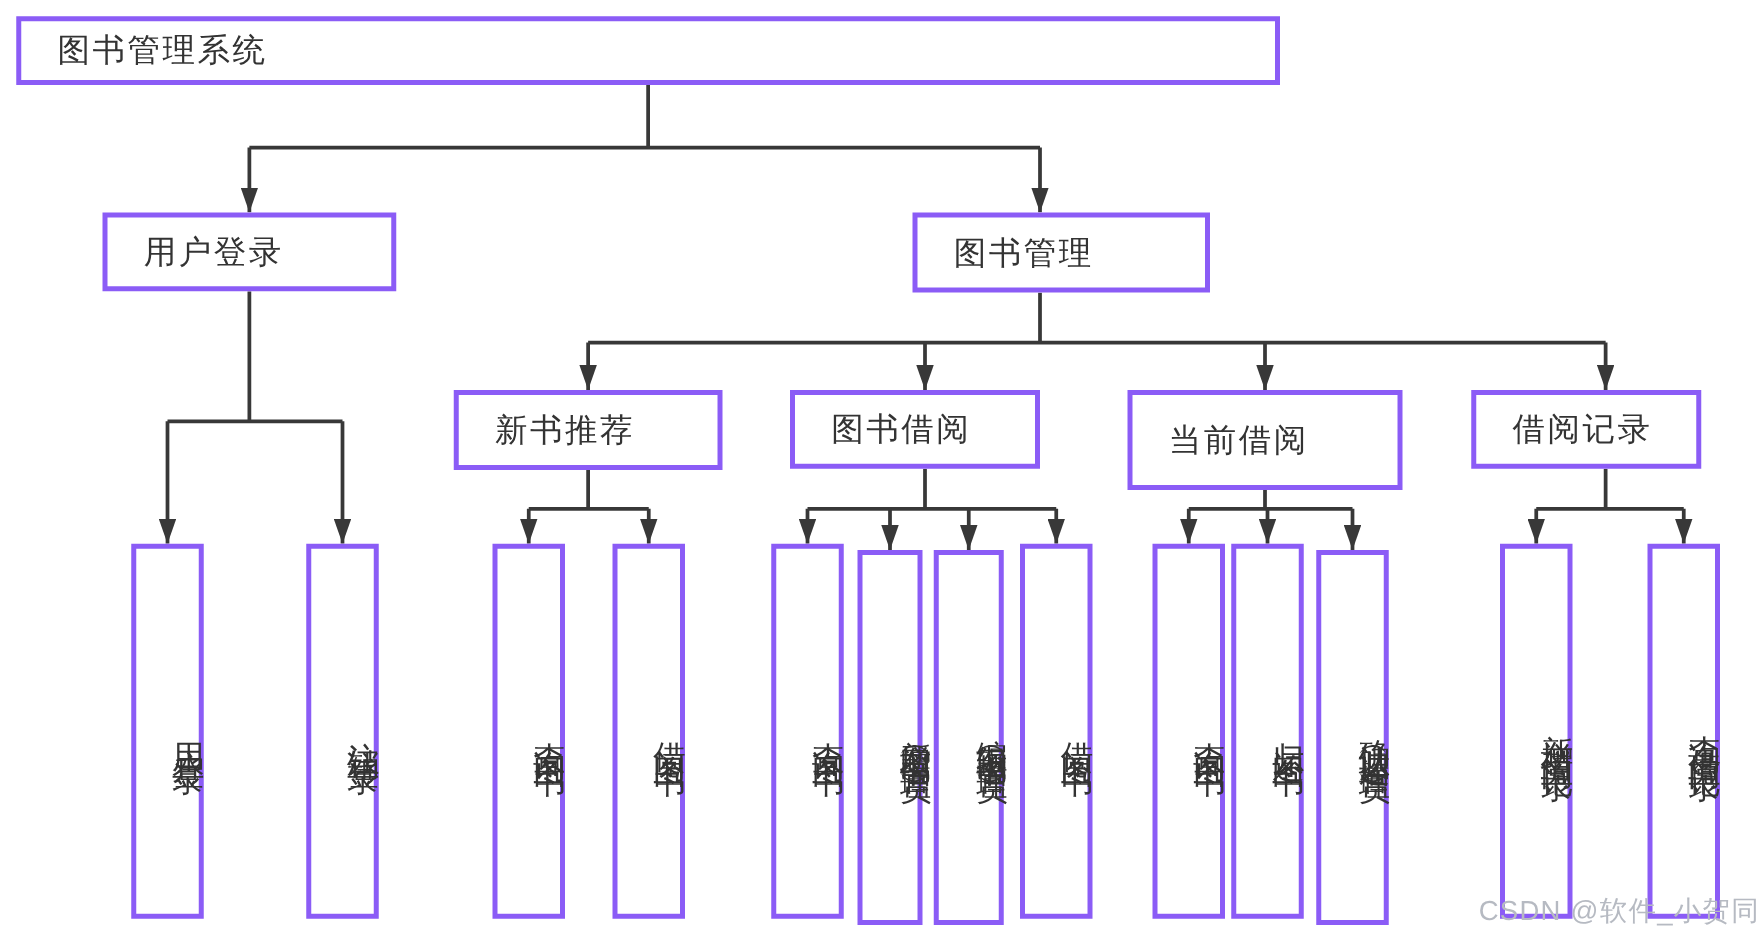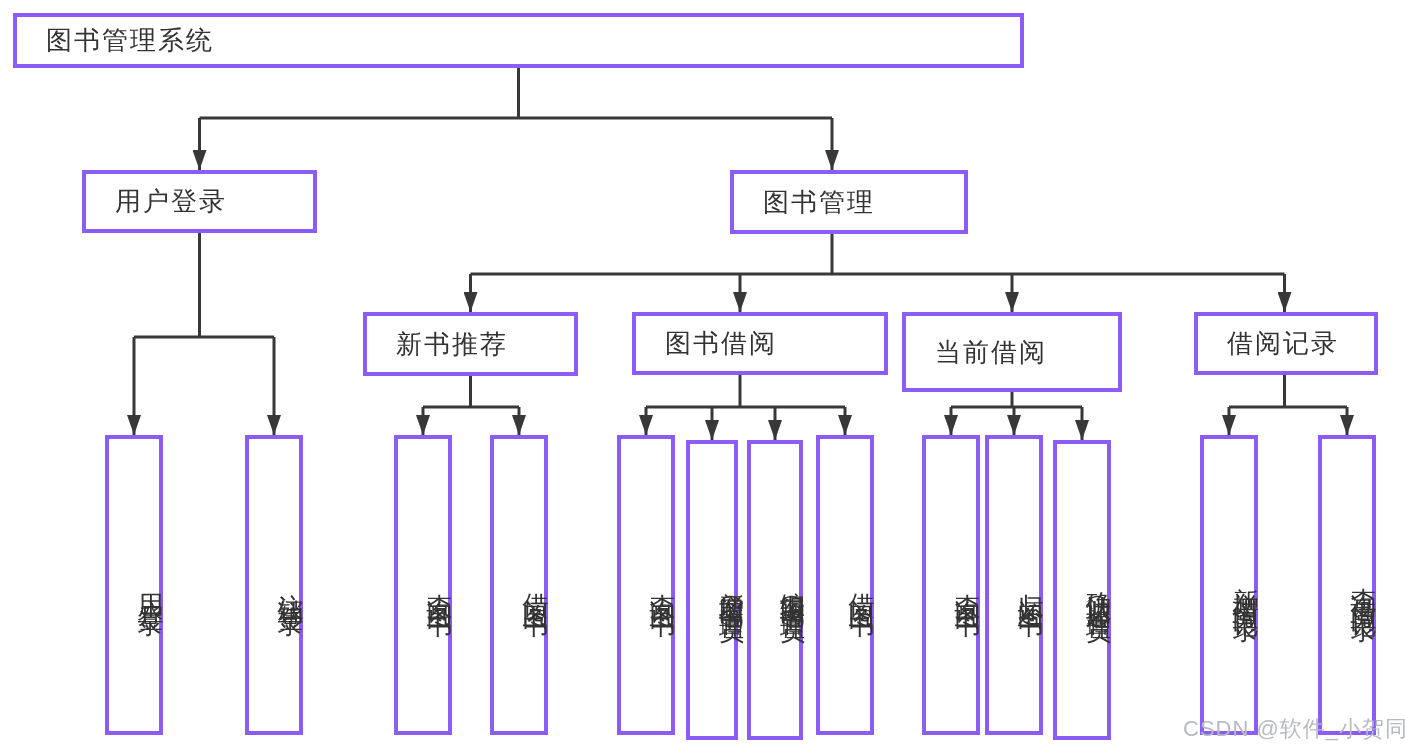--- a/index.html
+++ b/index.html
@@ -106,27 +106,27 @@
   <div class="node" style="left:82px;top:170px;width:235px;height:63px;">
     <span class="label">用户登录</span>
   </div>
   <div class="node" style="left:730px;top:170px;width:238px;height:64px;">
     <span class="label">图书管理</span>
   </div>
 
   <div class="node" style="left:363px;top:312px;width:215px;height:64px;">
     <span class="label">新书推荐</span>
   </div>
-  <div class="node" style="left:632px;top:312px;width:256px;height:63px;">
+  <div class="node" style="left:632px;top:312px;width:200px;height:63px;">
     <span class="label">图书借阅</span>
   </div>
   <div class="node" style="left:902px;top:312px;width:220px;height:80px;">
     <span class="label">当前借阅</span>
   </div>
-  <div class="node" style="left:1177px;top:312px;width:184px;height:63px;margin-left:17px;">
+  <div class="node" style="left:1177px;top:312px;width:184px;height:63px;">
     <span class="label">借阅记录</span>
   </div>
 
   <div class="node vnode" style="left:105px;top:435px;width:58px;height:300px;">
     <span class="label">用户登录</span>
   </div>
   <div class="node vnode" style="left:245px;top:435px;width:58px;height:300px;">
     <span class="label">注销登录</span>
   </div>
 

